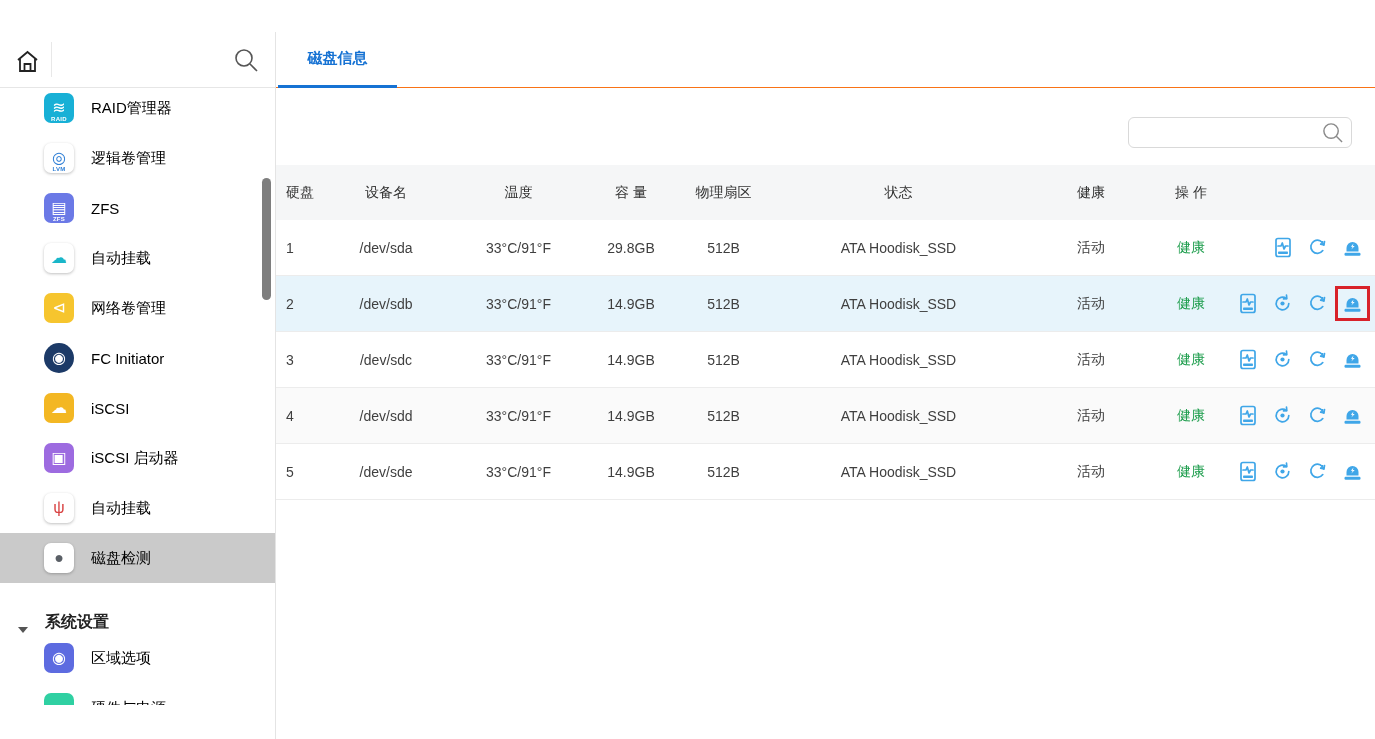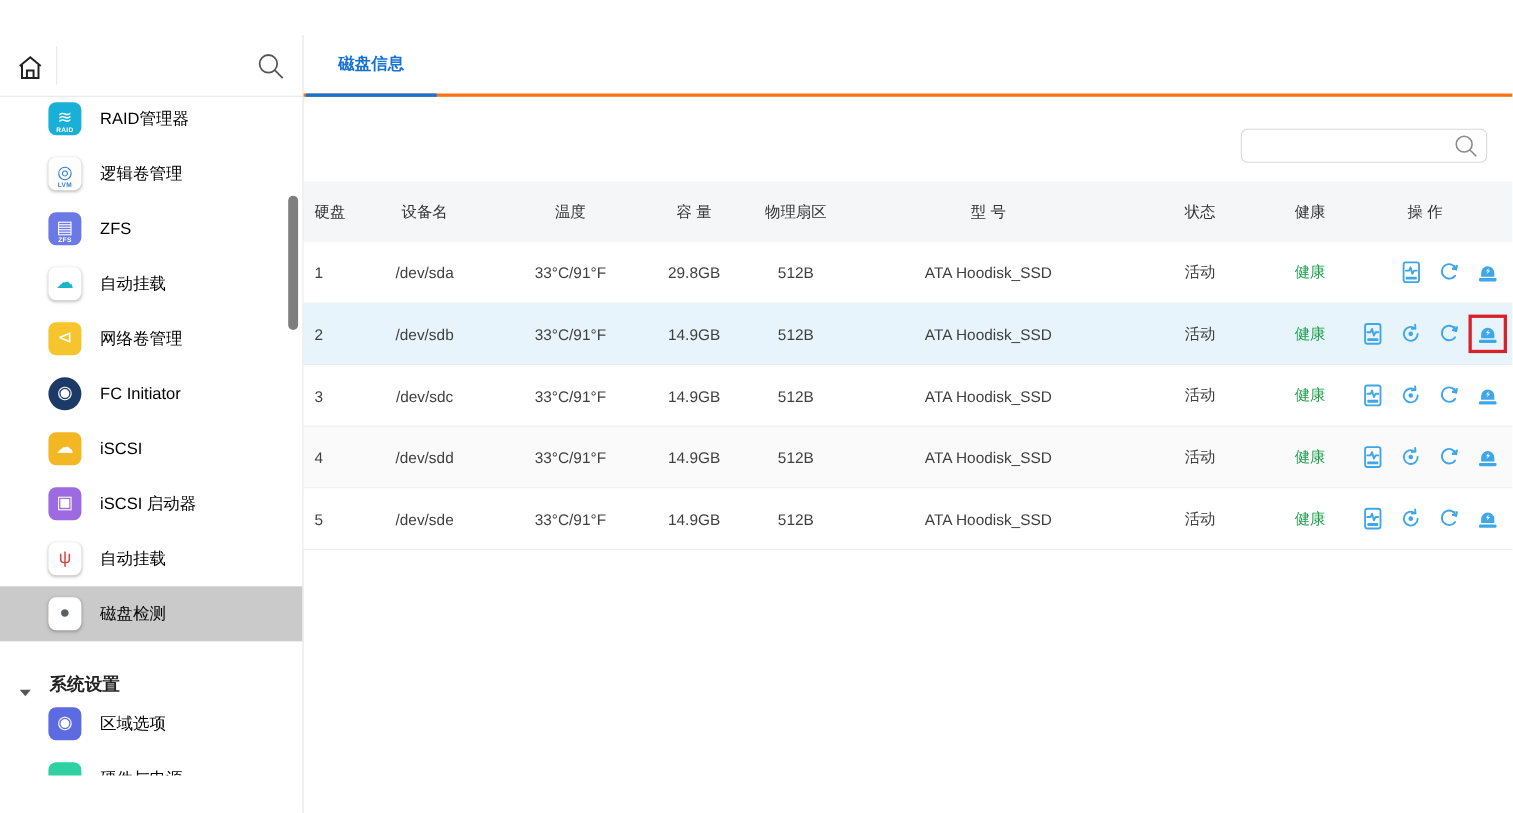--- a/index.html
+++ b/index.html
@@ -34,21 +34,21 @@
   .side-ico { width:30px; height:30px; border-radius:7px; margin-right:17px; flex:0 0 auto; display:flex; align-items:center; justify-content:center; font-size:16px; line-height:1; position:relative; }
   .side-ico.bordered { box-shadow:0 1px 3px rgba(0,0,0,.25); }
   .side-ico .badge { position:absolute; bottom:1px; left:0; right:0; text-align:center; font-size:6px; font-weight:bold; letter-spacing:.3px; }
   .side-label { font-size:15px; color:#000000; white-space:nowrap; }
   .side-section { height:50px; display:flex; align-items:flex-end; padding-left:18px; font-size:16px; font-weight:bold; color:#222; }
   .side-section .tri { display:inline-block; width:0; height:0; border-left:5px solid transparent; border-right:5px solid transparent; border-top:6px solid #555; margin-right:17px; }
   .scroll-thumb { position:absolute; left:262px; top:146px; width:9px; height:122px; border-radius:5px; background:#7e7e7e; }
 
   
   .main { position:absolute; top:0; left:276px; right:0; height:707px; }
-  .tabbar { height:56px; border-bottom:3px solid #f97316; position:relative; }
+  .tabbar { height:56px; border-bottom:1px solid #f97316; position:relative; }
   .tab { position:absolute; left:2px; top:0; height:56px; width:119px; display:flex; align-items:center; justify-content:center; font-size:15px; font-weight:bold; }
   .tab.active { border-bottom:3px solid #1672d3; }
   .content { position:absolute; top:56px; left:0; right:0; bottom:0; }
   .search-wrap { position:absolute; top:29px; right:23px; width:224px; height:31px; border:1px solid #d9d9d9; border-radius:6px; background:#fff; display:flex; align-items:center; }
   .search-input { border:none; outline:none; flex:1; height:100%; padding:0 4px 0 12px; font-size:13px; background:transparent; font-family:inherit; }
   .search-wrap .mag { margin-right:8px; display:flex; }
 
   
   .disk-table { position:absolute; top:77px; left:0; right:0; }
   .trow { display:grid; grid-template-columns:45px 110px 155px 70px 115px 235px 150px 50px 1fr; align-items:center; padding-left:10px; }
@@ -164,21 +164,20 @@
           </span>
         </div>
 
         <div class="disk-table">
           <div class="trow thead" id="table-head">
               <div class="cell first">硬盘</div>
               <div class="cell">设备名</div>
               <div class="cell">温度</div>
               <div class="cell">容 量</div>
               <div class="cell">物理扇区</div>
-              <div class="cell">型 号</div>
               <div class="cell">状态</div>
               <div class="cell">健康</div>
               <div class="cell">操 作</div>
             </div>
           <div class="tbody" id="table-body">
               <div class="trow">
                 <div class="cell first">1</div>
                 <div class="cell">/dev/sda</div>
                 <div class="cell">33°C/91°F</div>
                 <div class="cell">29.8GB</div>

